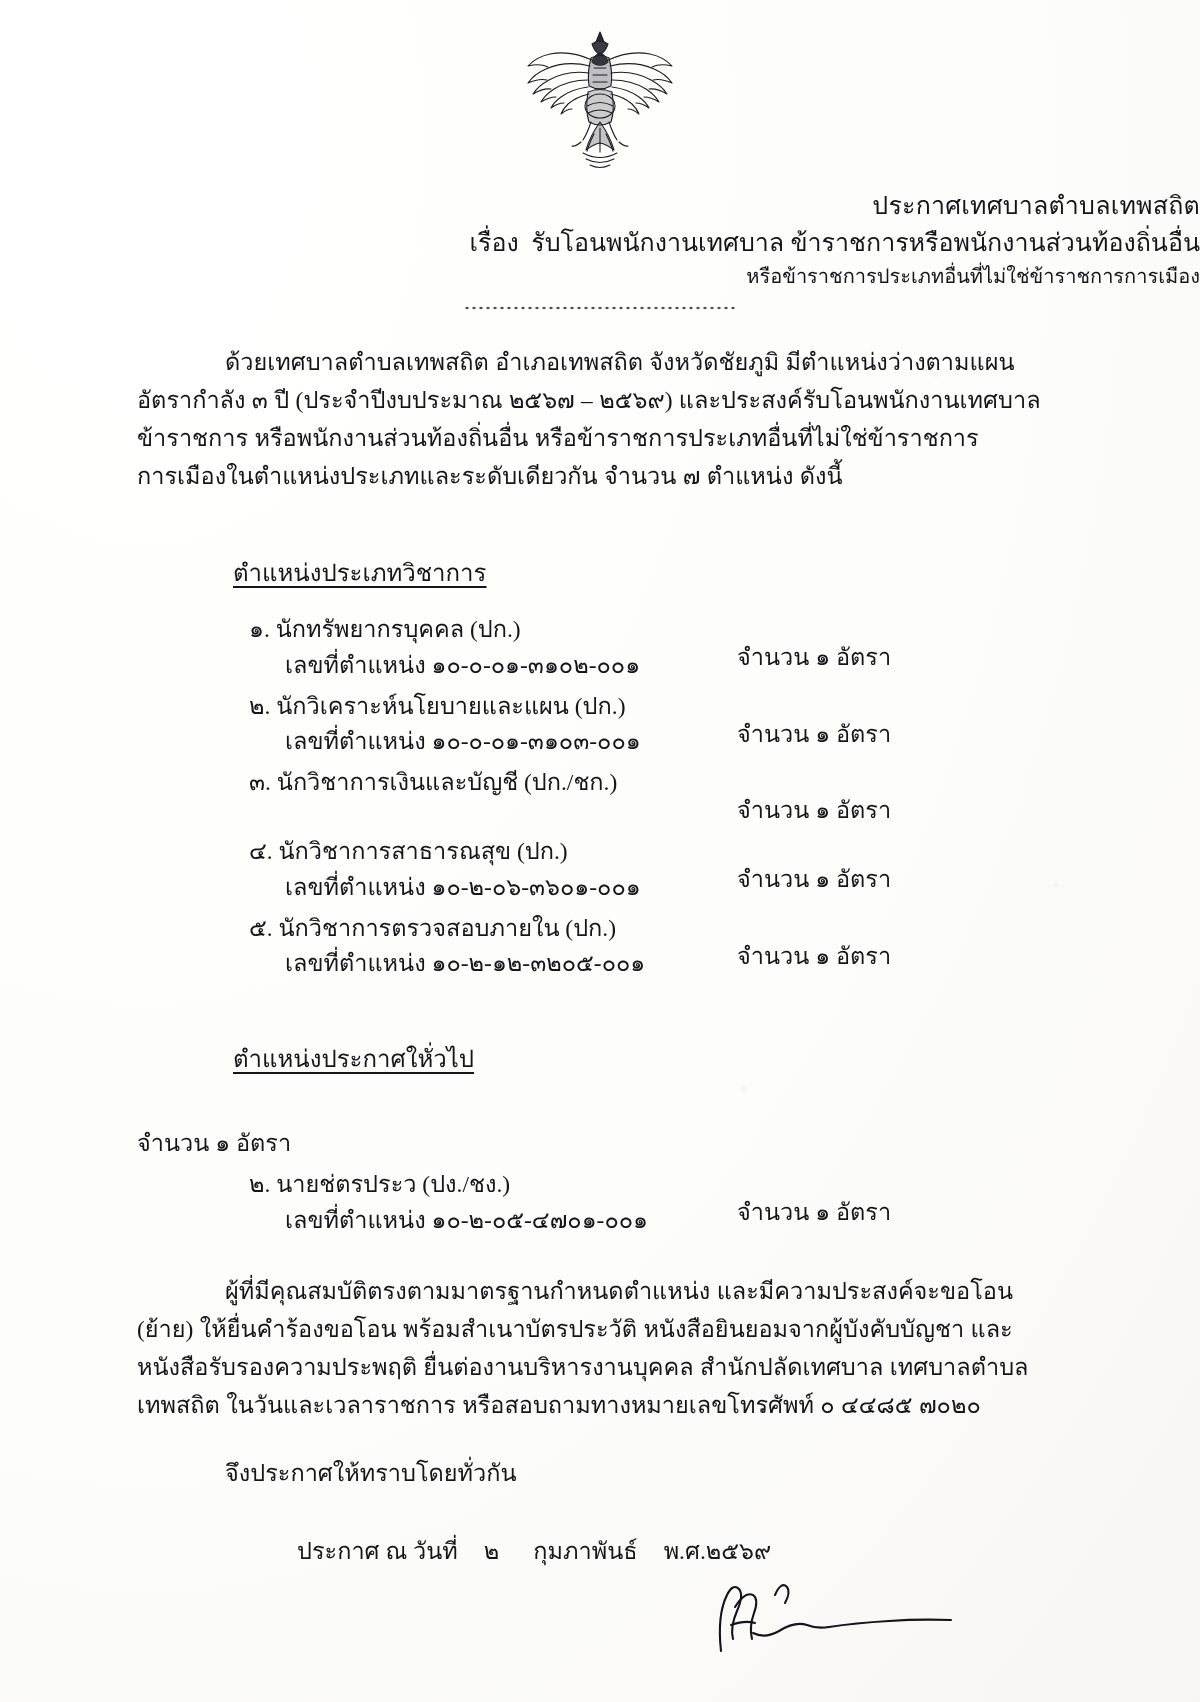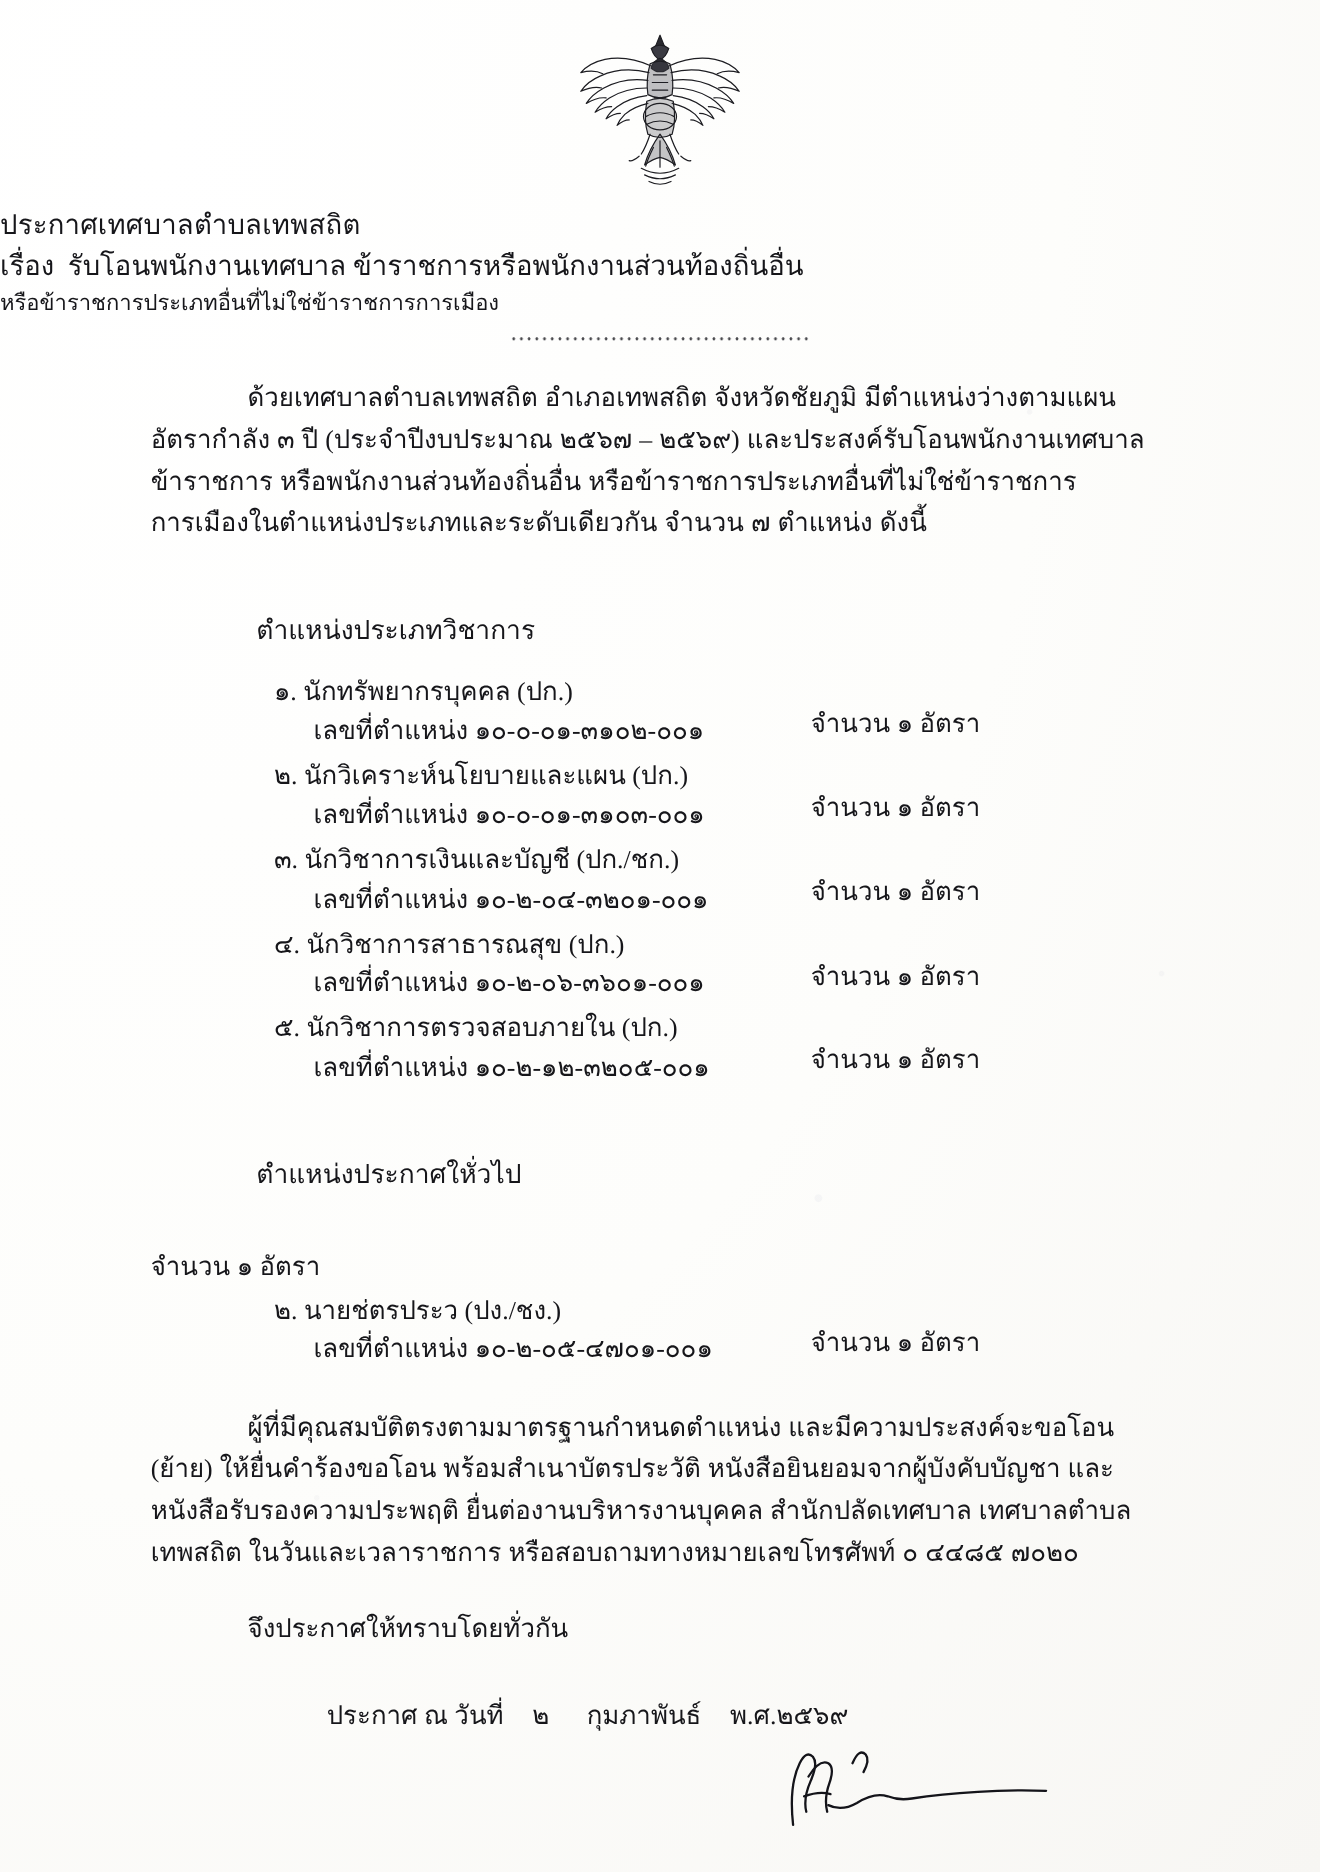--- a/index.html
+++ b/index.html
@@ -33,21 +33,21 @@
   .emblem-wrap{
     width:100%;
     display:flex;
     justify-content:center;
     padding-top:22px;
   }
   .emblem{ width:210px; height:160px; display:block; }
 
   
   .title-block{
-    text-align:left;
+    text-align:right;
     margin-top:6px;
   }
   .doc-title{
     font-size:25px;
     letter-spacing:.2px;
     line-height:1.42;
   }
   .subject-line{
     font-size:25px;
     line-height:1.5;
@@ -79,20 +79,21 @@
     text-align:left;
     margin:30px 0 0 0;
     text-indent:88px;
     word-spacing:.5px;
   }
 
   .section-head{
     font-size:24px;
     margin:30px 12px 6px 96px;
     display:inline-block;
+    text-decoration:underline;
     text-underline-offset:5px;
     text-decoration-thickness:1.6px;
   }
   .section-head-row{ margin-top:28px; }
 
   
   .pos-list{ margin:14px 0 0 0; }
   .pos-item{
     display:flex;
     align-items:flex-start;
@@ -248,24 +249,20 @@
           </div>
         </div>
         <div class="pos-right">จำนวน ๑ อัตรา</div>
       </div>
 
       <div class="pos-item">
         <div class="pos-left">
           <div class="pos-title">
             <span>๓.</span>
             <span>นักวิชาการเงินและบัญชี  (ปก./ชก.)</span>
-          </div>
-          <div class="pos-code">
-            <span>เลขที่ตำแหน่ง</span>
-            <span>๑๐-๒-๐๔-๓๒๐๑-๐๐๑</span>
           </div>
         </div>
         <div class="pos-right">จำนวน ๑ อัตรา</div>
       </div>
 
       <div class="pos-item">
         <div class="pos-left">
           <div class="pos-title">
             <span>๔.</span>
             <span>นักวิชาการสาธารณสุข (ปก.)</span>

